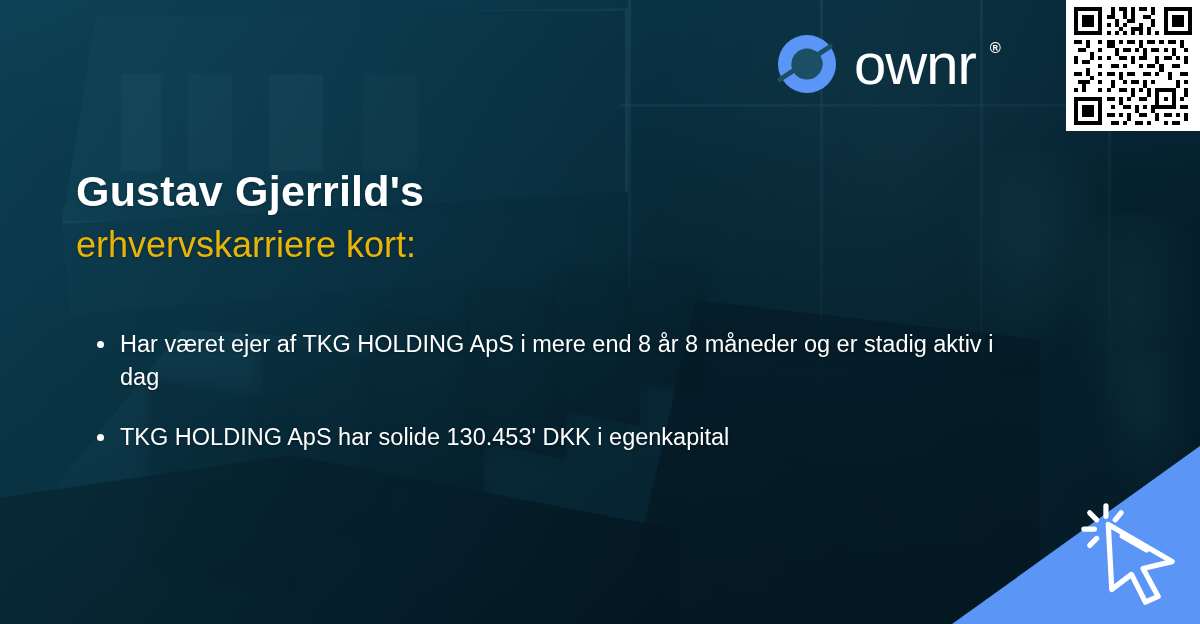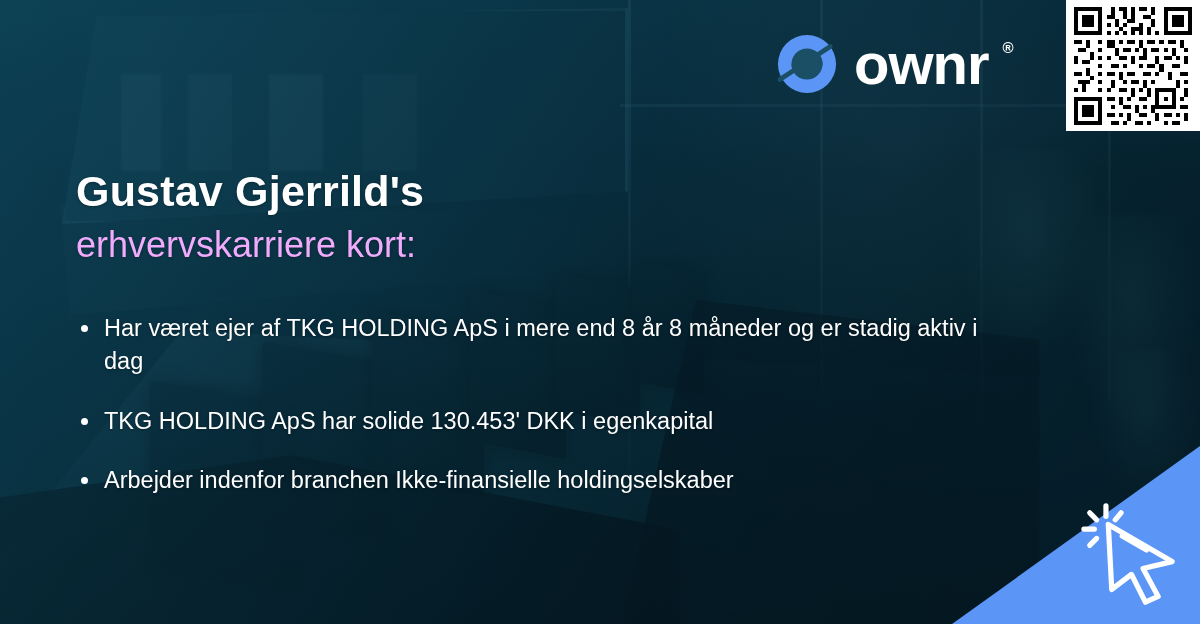--- a/index.html
+++ b/index.html
@@ -155,21 +155,21 @@
     position: absolute;
     left: 776px; top: 33px;
     display: flex;
     align-items: center;
     gap: 16px;
   }
   .logo-mark { width: 62px; height: 62px; display: block; }
   .logo-word {
     color: #ffffff;
     font-size: 58px;
-    font-weight: bold;
+    font-weight: normal;
     letter-spacing: -1px;
     line-height: 1;
     font-family: "Liberation Sans", sans-serif;
   }
   .logo-reg {
     color: #ffffff;
     font-size: 15px;
     font-weight: bold;
     align-self: flex-start;
     margin-top: 6px;
@@ -197,35 +197,35 @@
   .headline .line1 {
     color: #ffffff;
     font-size: 43px;
     font-weight: bold;
     line-height: 1.18;
     letter-spacing: .2px;
     margin: 0;
     text-shadow: 0 1px 3px rgba(0,0,0,.28);
   }
   .headline .line2 {
-    color: #f0abfc;
+    color: #eab308;
     font-size: 36px;
     font-weight: normal;
     line-height: 1.22;
     margin: 6px 0 0 0;
     text-shadow: 0 1px 3px rgba(0,0,0,.28);
   }
 
   
   .bullets {
     position: absolute;
     left: 78px; top: 312px;
     width: 900px;
     list-style: none;
-    margin: 0;
+    margin: 16px;
     padding: 0;
   }
   .bullets li {
     position: relative;
     color: #ffffff;
     font-size: 23.5px;
     font-weight: normal;
     line-height: 1.42;
     padding-left: 26px;
     margin-bottom: 26px;
@@ -468,24 +468,20 @@
 
   <ul class="bullets">
     <li>
       <span class="dot"></span>
       <span>Har været ejer af TKG HOLDING ApS i mere end 8 år 8 måneder og er stadig aktiv i dag</span>
     </li>
     <li>
       <span class="dot"></span>
       <span>TKG HOLDING ApS har solide 130.453' DKK i egenkapital</span>
     </li>
-    <li>
-      <span class="dot"></span>
-      <span>Arbejder indenfor branchen Ikke-finansielle holdingselskaber</span>
-    </li>
   </ul>
 
   <div class="corner-wedge"></div>
   <svg class="cursor-icon" viewBox="0 0 100 100" aria-hidden="true">
     <g fill="none" stroke="#ffffff" stroke-width="4.5" stroke-linecap="round" stroke-linejoin="round">
 
       <line x1="31" y1="12" x2="31" y2="21"></line>
       <line x1="17" y1="18" x2="23" y2="24"></line>
       <line x1="12" y1="32" x2="21" y2="32"></line>
       <line x1="17" y1="46" x2="23" y2="40"></line>

